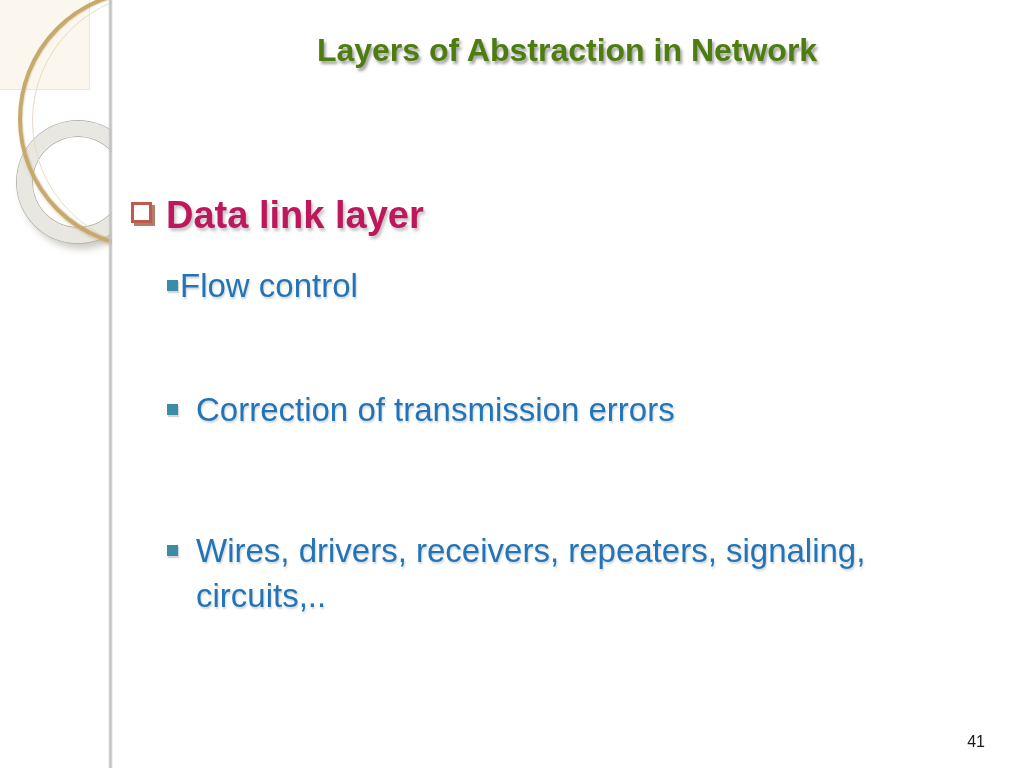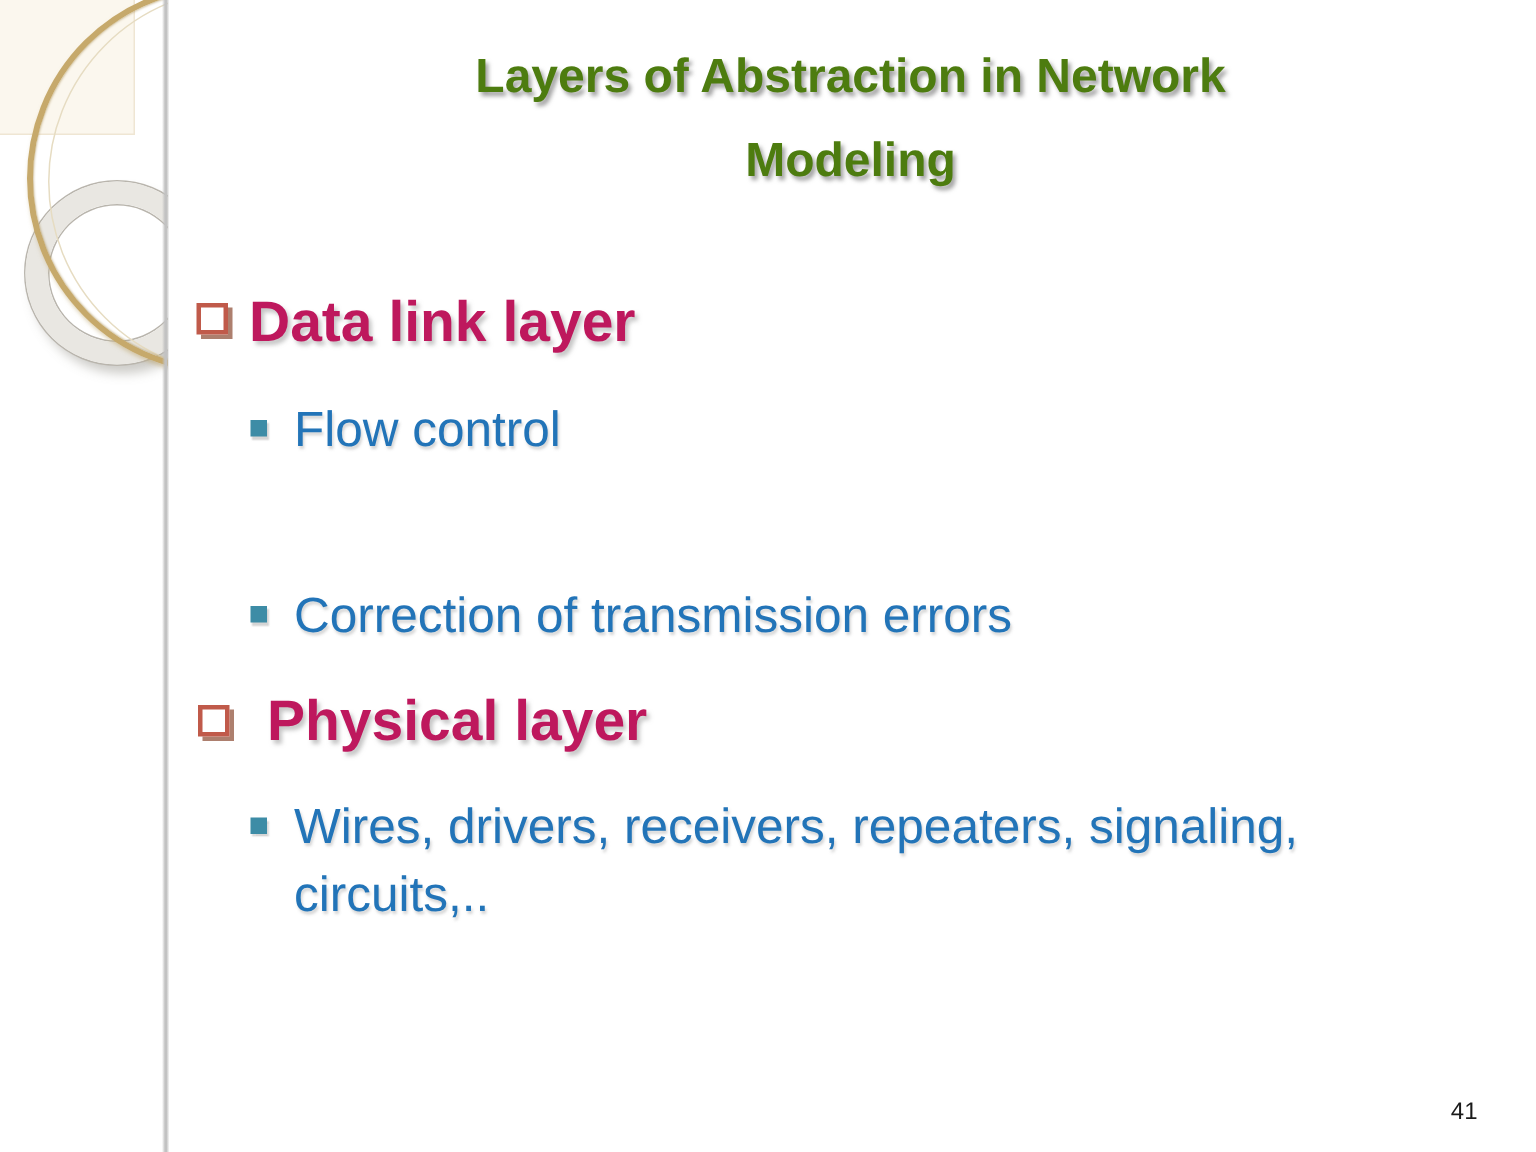--- a/index.html
+++ b/index.html
@@ -71,43 +71,38 @@
   <div class="deco">
     <div class="cream-box"></div>
     <div class="ring-gray"></div>
     <div class="circle-faint"></div>
     <div class="circle-gold"></div>
   </div>
   <div class="vline"></div>
 
   <h1 class="title">
     <span class="tline">Layers of Abstraction in Network</span>
-    <span class="tline">Modeling</span>
   </h1>
 
   <div class="row" style="top:190px;height:58px;">
     <span class="sq-open" style="left:131px;top:12px;"></span>
     <span class="l1-text" style="left:166px;">Data link layer</span>
   </div>
 
   <div class="row" style="top:266px;height:44px;">
     <span class="sq-teal" style="left:167px;top:14px;"></span>
-    <span class="l2-text" style="left:196px;">Flow control</span>
+    <span class="l2-text" style="left:180px;">Flow control</span>
   </div>
 
 
   <div class="row" style="top:390px;height:44px;">
     <span class="sq-teal" style="left:167px;top:14px;"></span>
     <span class="l2-text" style="left:196px;">Correction of transmission errors</span>
   </div>
 
-  <div class="row" style="top:456px;height:58px;">
-    <span class="sq-open" style="left:132px;top:14px;"></span>
-    <span class="l1-text" style="left:178px;">Physical layer</span>
-  </div>
 
   <div class="row" style="top:531px;height:44px;">
     <span class="sq-teal" style="left:167px;top:14px;"></span>
     <span class="l2-text" style="left:196px;">Wires, drivers, receivers, repeaters, signaling,</span>
   </div>
 
   <div class="row" style="top:576px;height:44px;">
     <span class="l2-text" style="left:196px;">circuits,..</span>
   </div>
 

